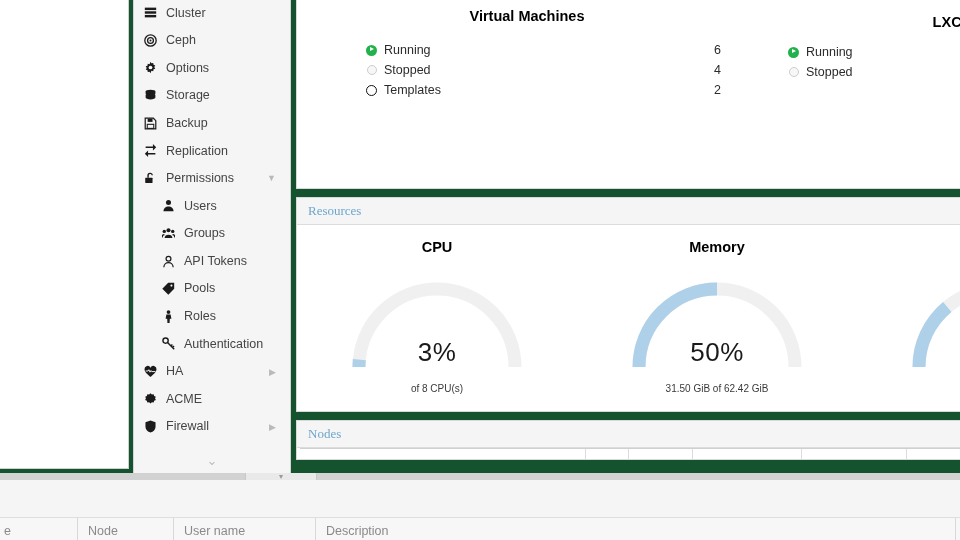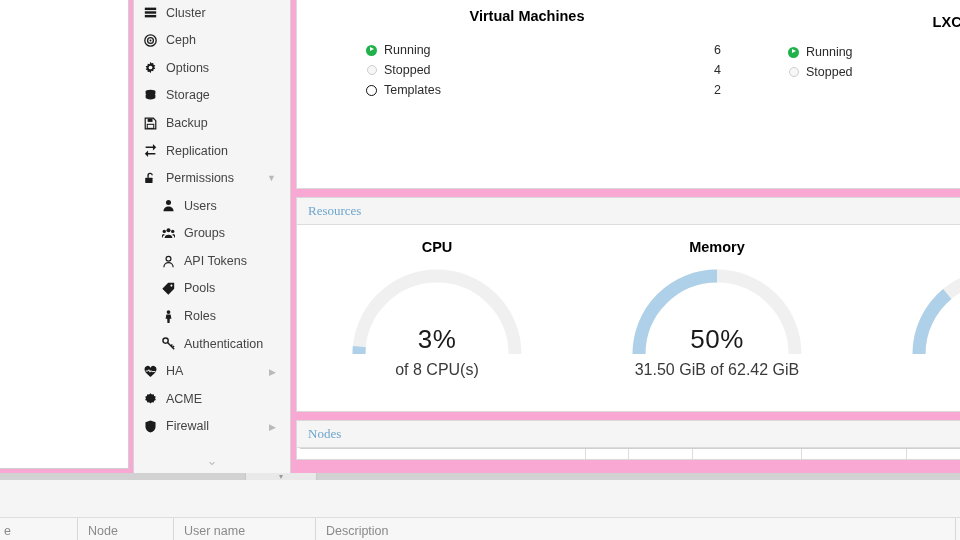--- a/index.html
+++ b/index.html
@@ -6,21 +6,21 @@
     margin: 0; padding: 0;
     width: 960px; height: 540px;
     overflow: hidden;
     background: #ffffff;
     font-family: "Liberation Sans", sans-serif;
     -webkit-font-smoothing: antialiased;
   }
   .screen {
     position: relative;
     width: 960px; height: 540px;
-    background: #f9a8d4;
+    background: #14532d;
     overflow: hidden;
   }
 
   
   .left-panel {
     position: absolute;
     left: -4px; top: -4px;
     width: 133px; height: 473px;
     background: #ffffff;
     border: 1px solid #cfcfcf;
@@ -191,40 +191,41 @@
   .gauge {
     position: relative;
     width: 280px;
     min-width: 280px;
     text-align: center;
   }
   .gauge-title {
     font-size: 14.5px;
     font-weight: bold;
     color: #000000;
-    margin-bottom: 7px;
+    margin-bottom: 20px;
   }
   .gauge-arc {
     position: relative;
     width: 196px;
     height: 99px;
     margin: 0 auto;
     overflow: hidden;
   }
   .gauge-arc svg { display: block; }
   .gauge-value {
     position: absolute;
     left: 0; right: 0;
     bottom: 6px;
     font-size: 26px;
     color: #1a1a1a;
     letter-spacing: 0.5px;
   }
   .gauge-sub {
-    font-size: 16px;
+    margin-top: 9px;
+    font-size: 10px;
     color: #3a3a3a;
     white-space: nowrap;
   }
 
   
   .nodes-grid-row {
     display: flex;
     height: 10px;
     border-top: 1px solid #d0d0d0;
     margin: 0 3px;

